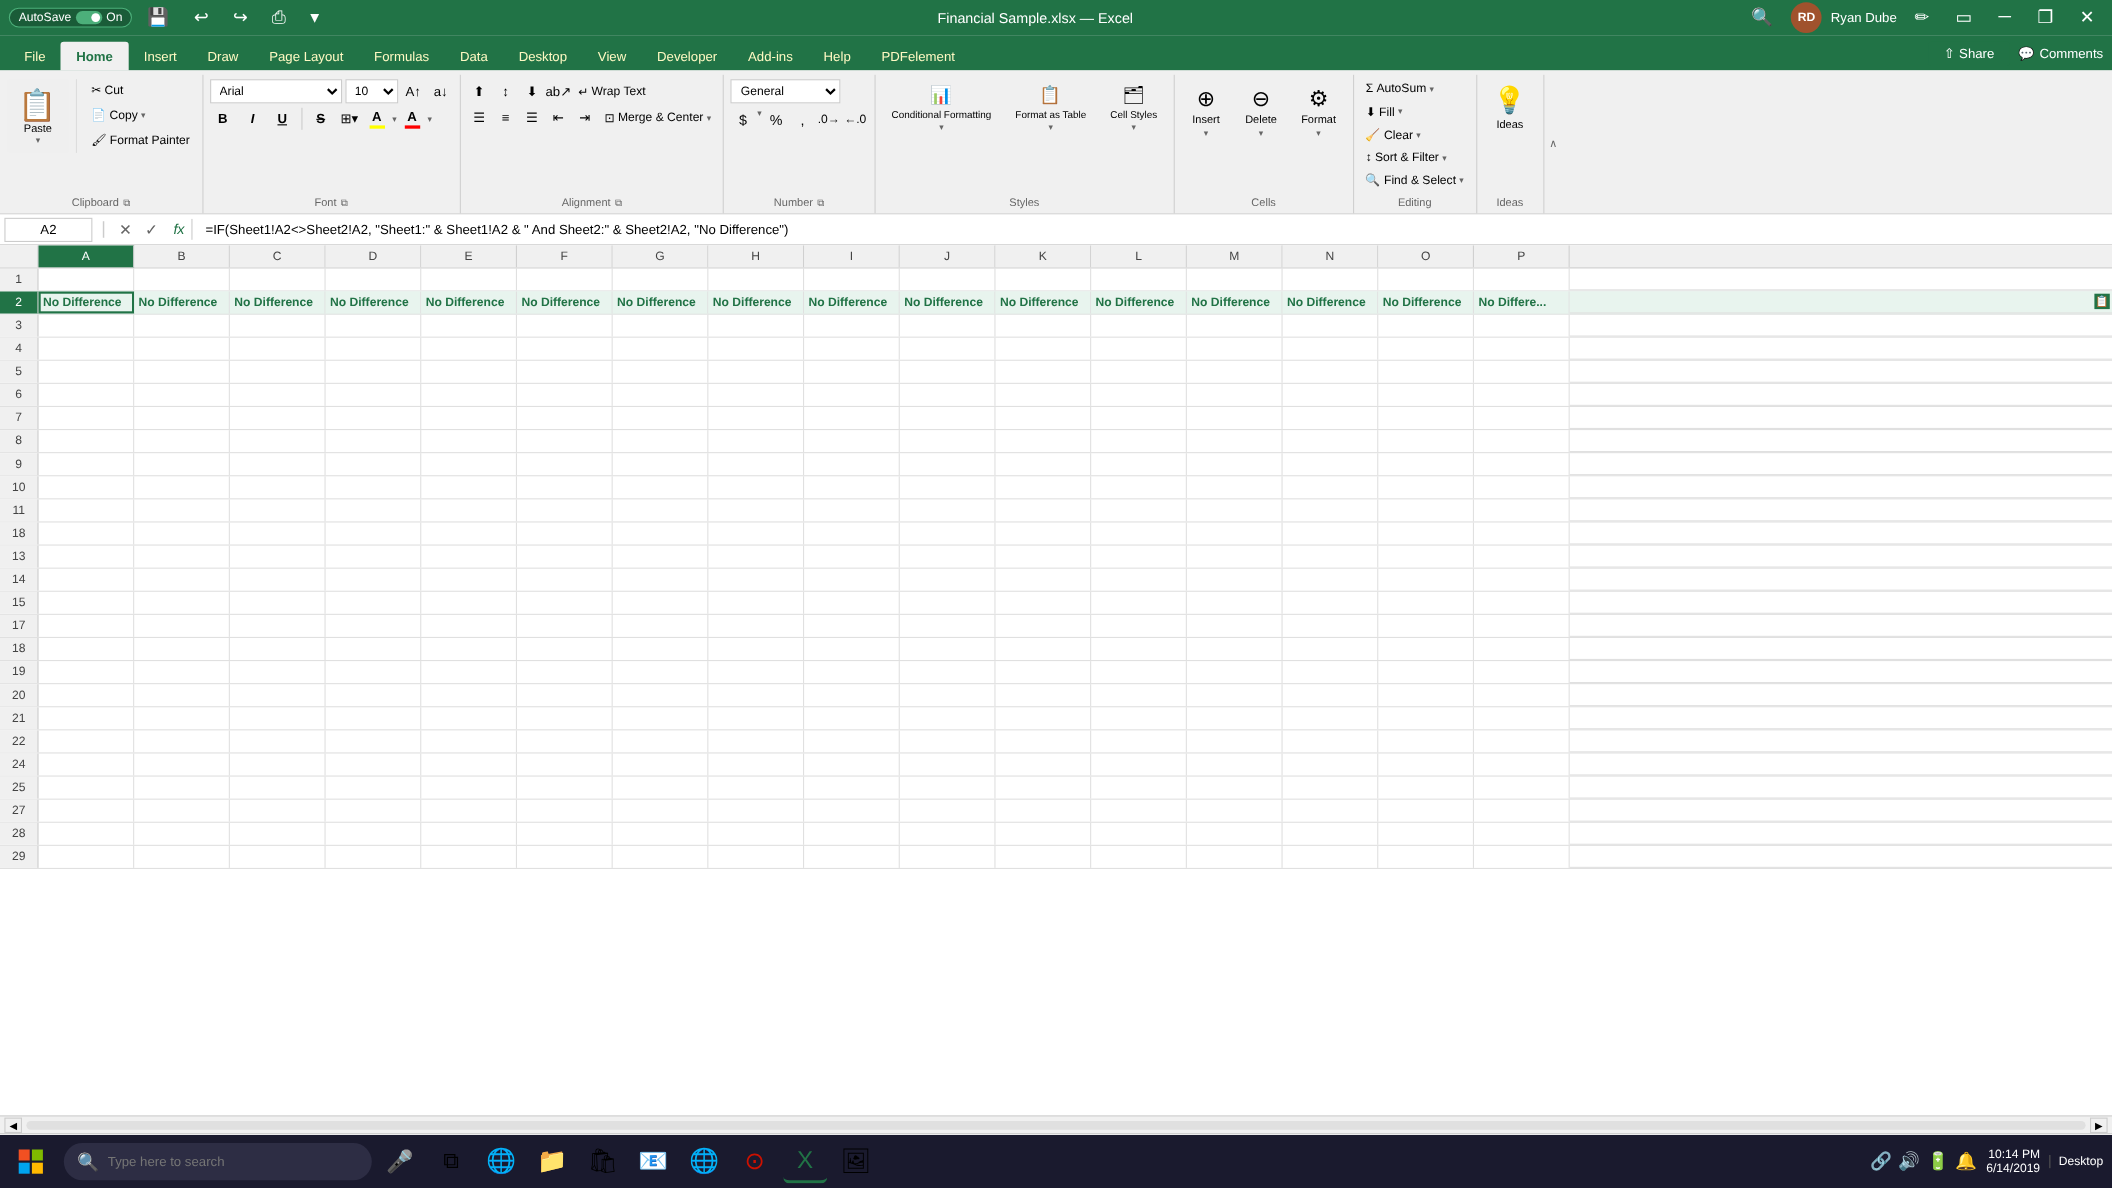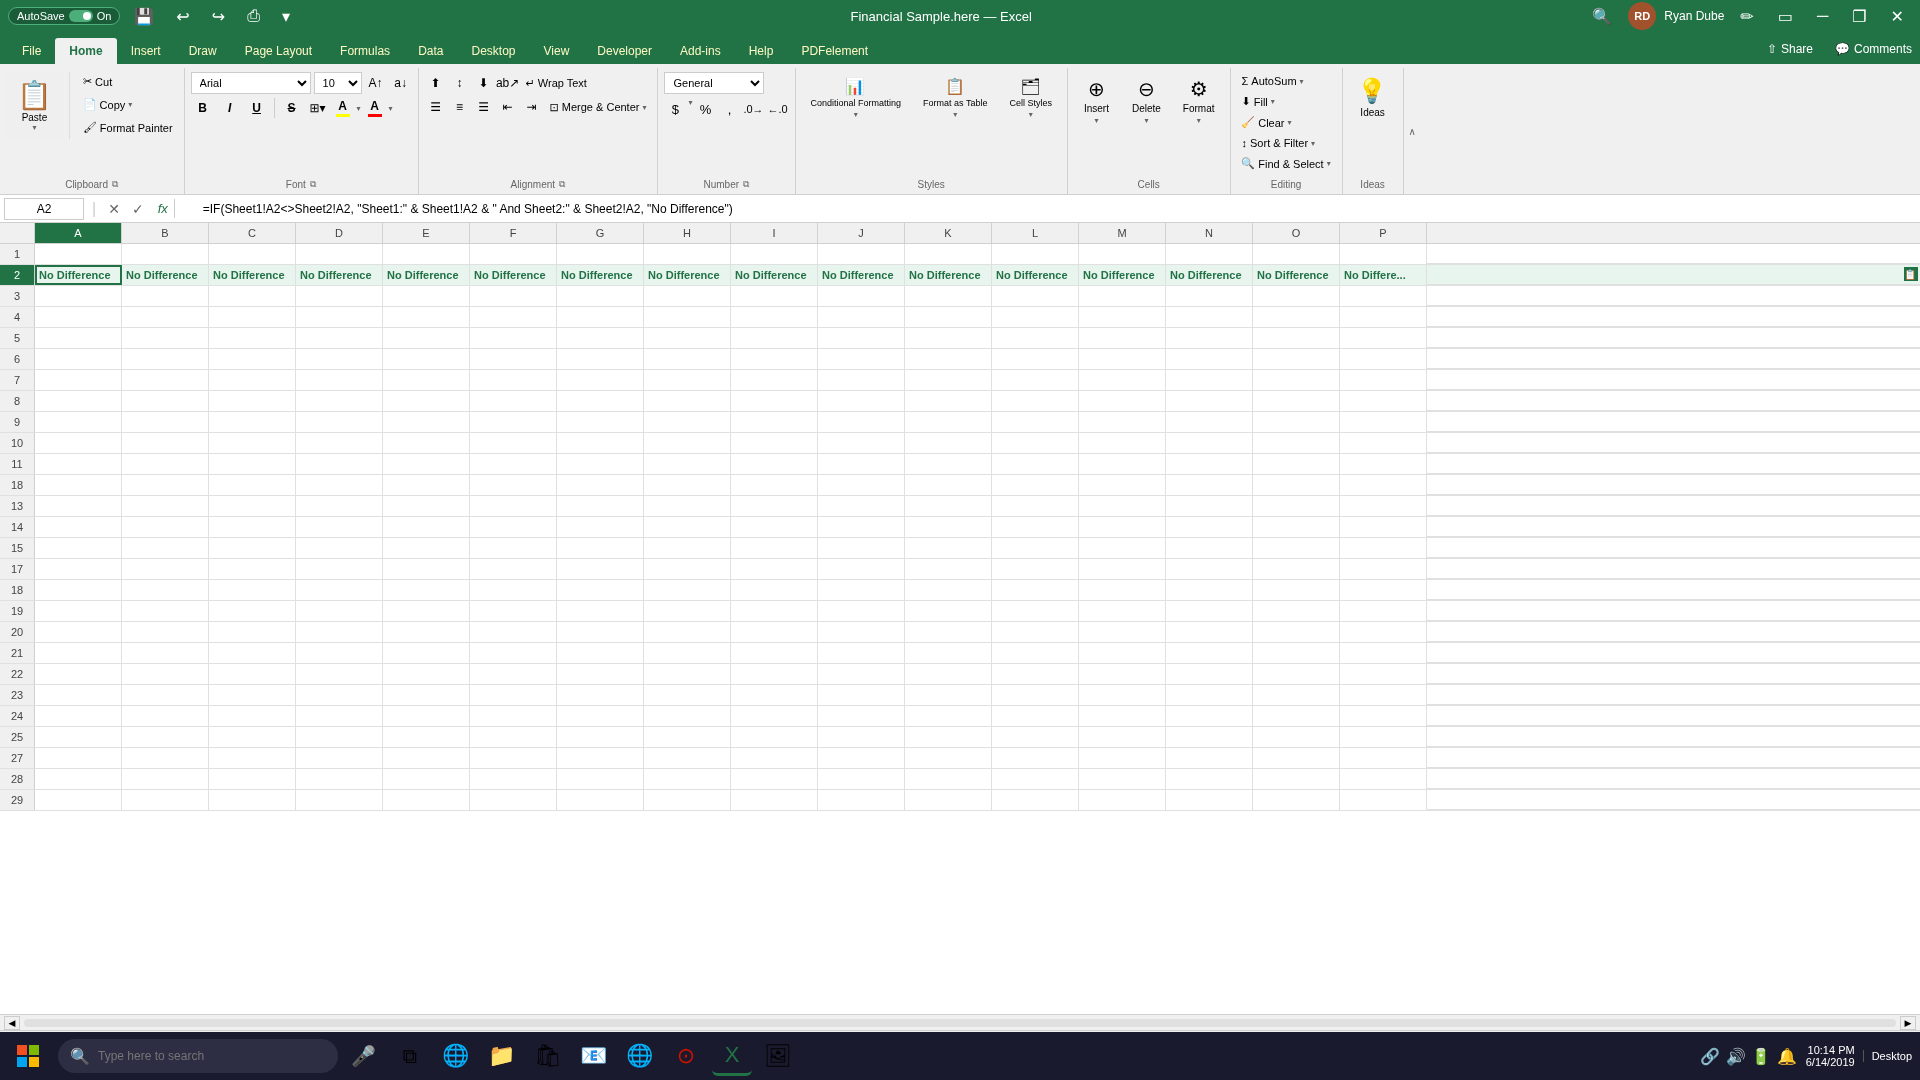--- a/index.html
+++ b/index.html
@@ -230,21 +230,21 @@
       width: 80px;
       height: 22px;
       border: 1px solid #ccc;
       font-size: 12px;
       padding: 0 4px;
       text-align: center;
     }
     .formula-separator { color: #ccc; font-size: 16px; margin: 0 4px; }
     .formula-check { color: #666; cursor: pointer; font-size: 14px; padding: 2px 4px; }
     .formula-x { color: #666; cursor: pointer; font-size: 14px; padding: 2px 4px; }
-    .formula-fx { color: #217346; font-size: 13px; font-style: italic; padding: 2px 6px; cursor: pointer; border-right: 1px solid #ccc; margin-right: 20px; }
+    .formula-fx { color: #217346; font-size: 13px; font-style: italic; padding: 2px 6px; cursor: pointer; border-right: 1px solid #ccc; margin-right: 4px; }
     .formula-input {
       flex: 1;
       border: none;
       font-size: 12px;
       outline: none;
       height: 22px;
       padding: 0 4px;
     }
 
     
@@ -451,21 +451,21 @@
         <div class="toggle-knob"></div>
         <span>On</span>
       </div>
       <button class="title-btn">💾</button>
       <button class="title-btn">↩</button>
       <button class="title-btn">↪</button>
       <button class="title-btn">⎙</button>
       <button class="title-btn">▾</button>
     </div>
     <div class="title-bar-center">
-      <span>Financial Sample.here — Excel</span>
+      <span>Financial Sample.xlsx — Excel</span>
     </div>
     <div class="title-bar-right">
       <button class="title-btn">🔍</button>
       <div class="user-avatar">
         <span>RD</span>
       </div>
       <span style="color:white;font-size:12px;">Ryan Dube</span>
       <button class="title-btn">✏</button>
       <button class="title-btn">▭</button>
       <button class="title-btn">─</button>
@@ -1185,40 +1185,20 @@
             <div class="cell" style="width: 87px;"></div>
             <div class="cell" style="width: 87px;"></div>
             <div class="cell" style="width: 87px;"></div>
             <div class="cell" style="width: 87px;"></div>
             <div class="cell" style="width: 87px;"></div>
             <div class="cell" style="width: 87px;"></div>
             <div class="cell" style="width: 87px;"></div>
             <div style="flex: 1 1 0%; border-bottom: 1px solid rgb(224, 224, 224);"></div>
           </div>
           <div class="sheet-row">
-            <div class="row-num">23</div>
-            <div class="cell" style="width: 87px;"></div>
-            <div class="cell" style="width: 87px;"></div>
-            <div class="cell" style="width: 87px;"></div>
-            <div class="cell" style="width: 87px;"></div>
-            <div class="cell" style="width: 87px;"></div>
-            <div class="cell" style="width: 87px;"></div>
-            <div class="cell" style="width: 87px;"></div>
-            <div class="cell" style="width: 87px;"></div>
-            <div class="cell" style="width: 87px;"></div>
-            <div class="cell" style="width: 87px;"></div>
-            <div class="cell" style="width: 87px;"></div>
-            <div class="cell" style="width: 87px;"></div>
-            <div class="cell" style="width: 87px;"></div>
-            <div class="cell" style="width: 87px;"></div>
-            <div class="cell" style="width: 87px;"></div>
-            <div class="cell" style="width: 87px;"></div>
-            <div style="flex: 1 1 0%; border-bottom: 1px solid rgb(224, 224, 224);"></div>
-          </div>
-          <div class="sheet-row">
             <div class="row-num">24</div>
             <div class="cell" style="width: 87px;"></div>
             <div class="cell" style="width: 87px;"></div>
             <div class="cell" style="width: 87px;"></div>
             <div class="cell" style="width: 87px;"></div>
             <div class="cell" style="width: 87px;"></div>
             <div class="cell" style="width: 87px;"></div>
             <div class="cell" style="width: 87px;"></div>
             <div class="cell" style="width: 87px;"></div>
             <div class="cell" style="width: 87px;"></div>

